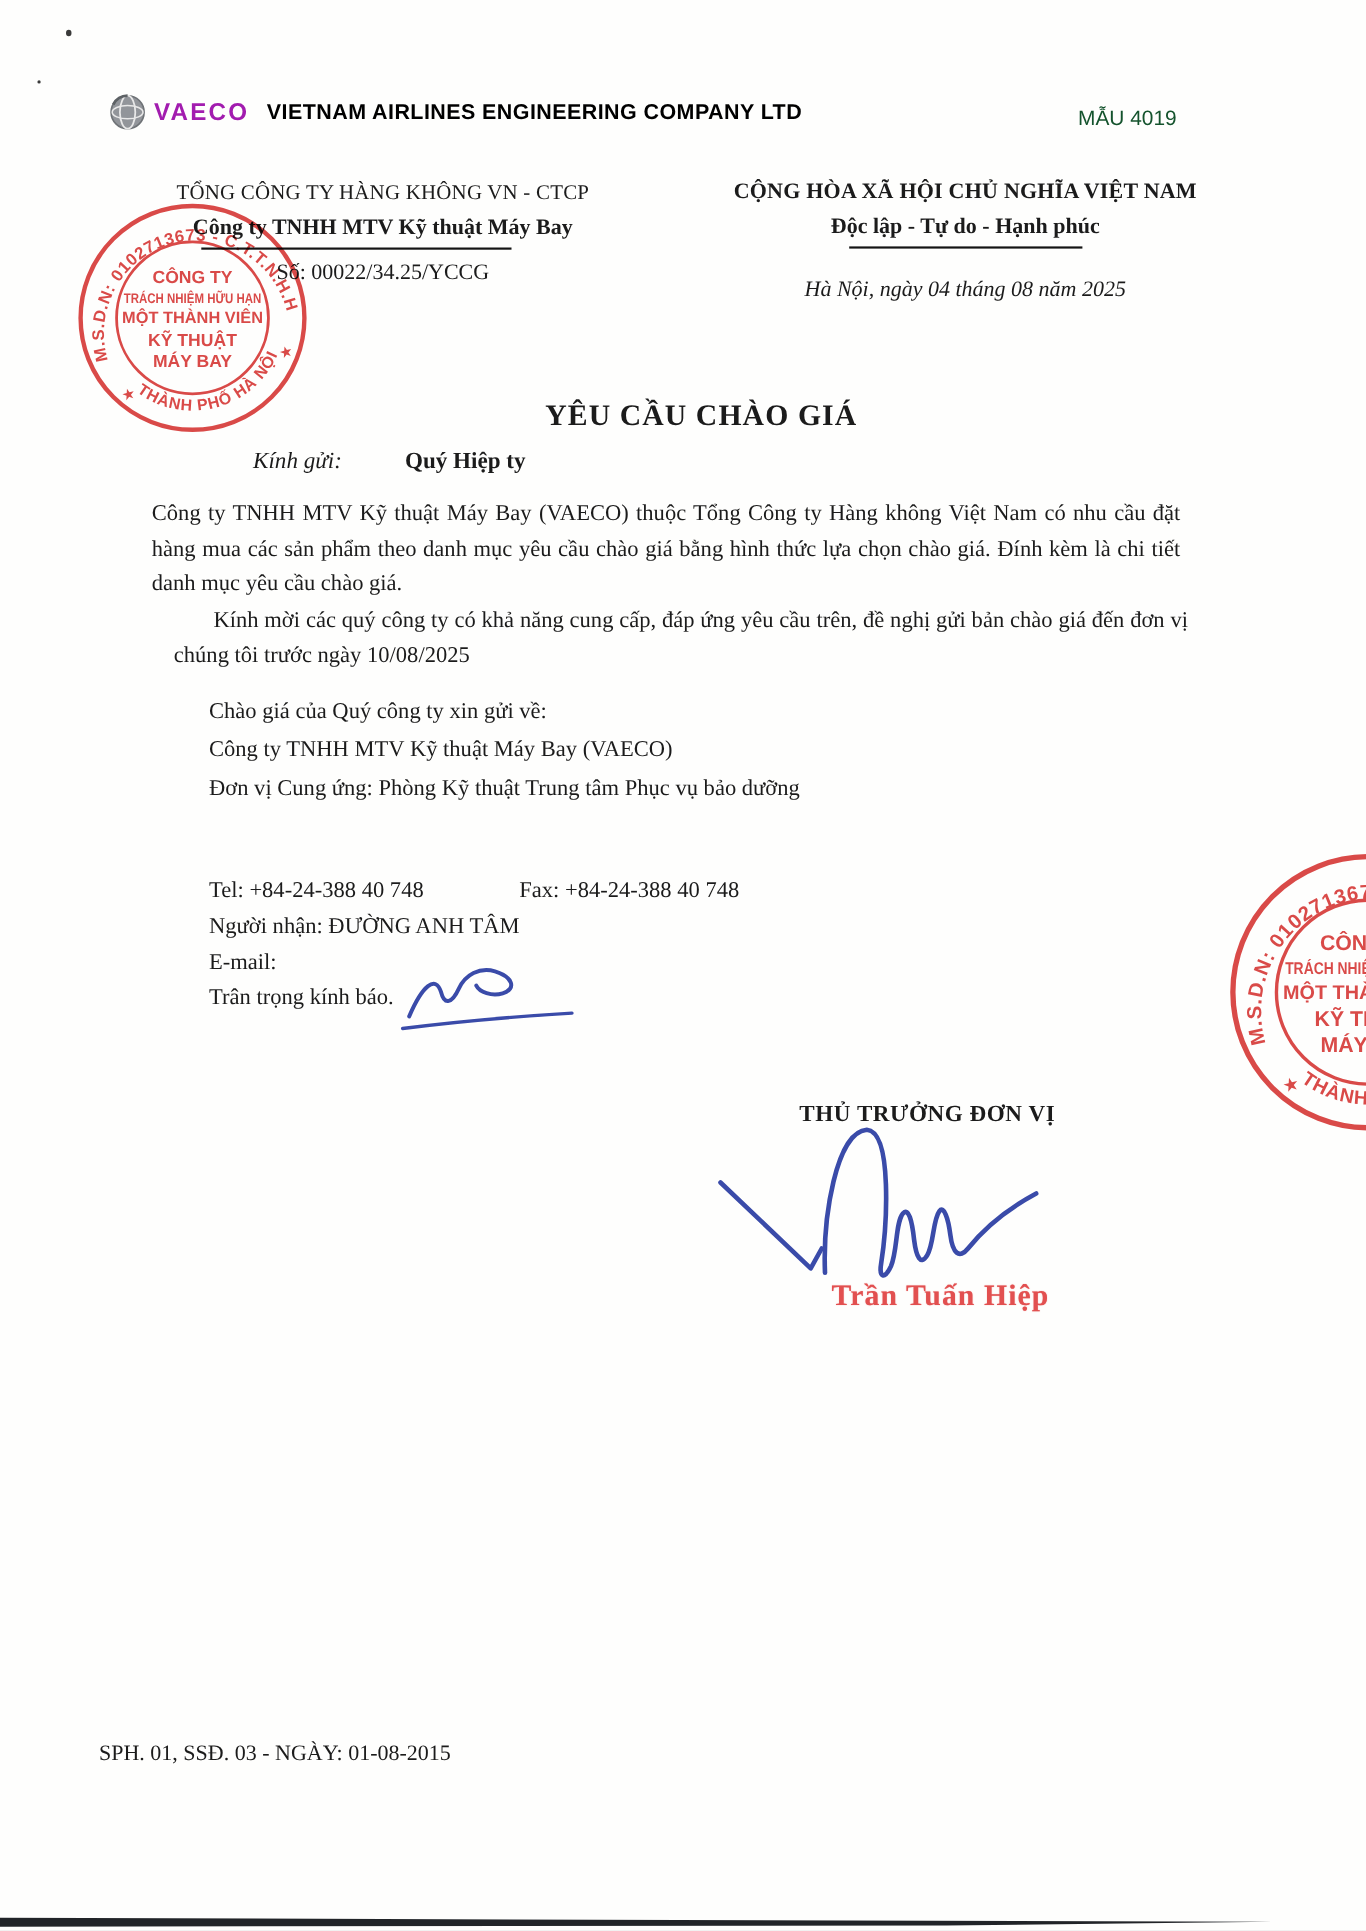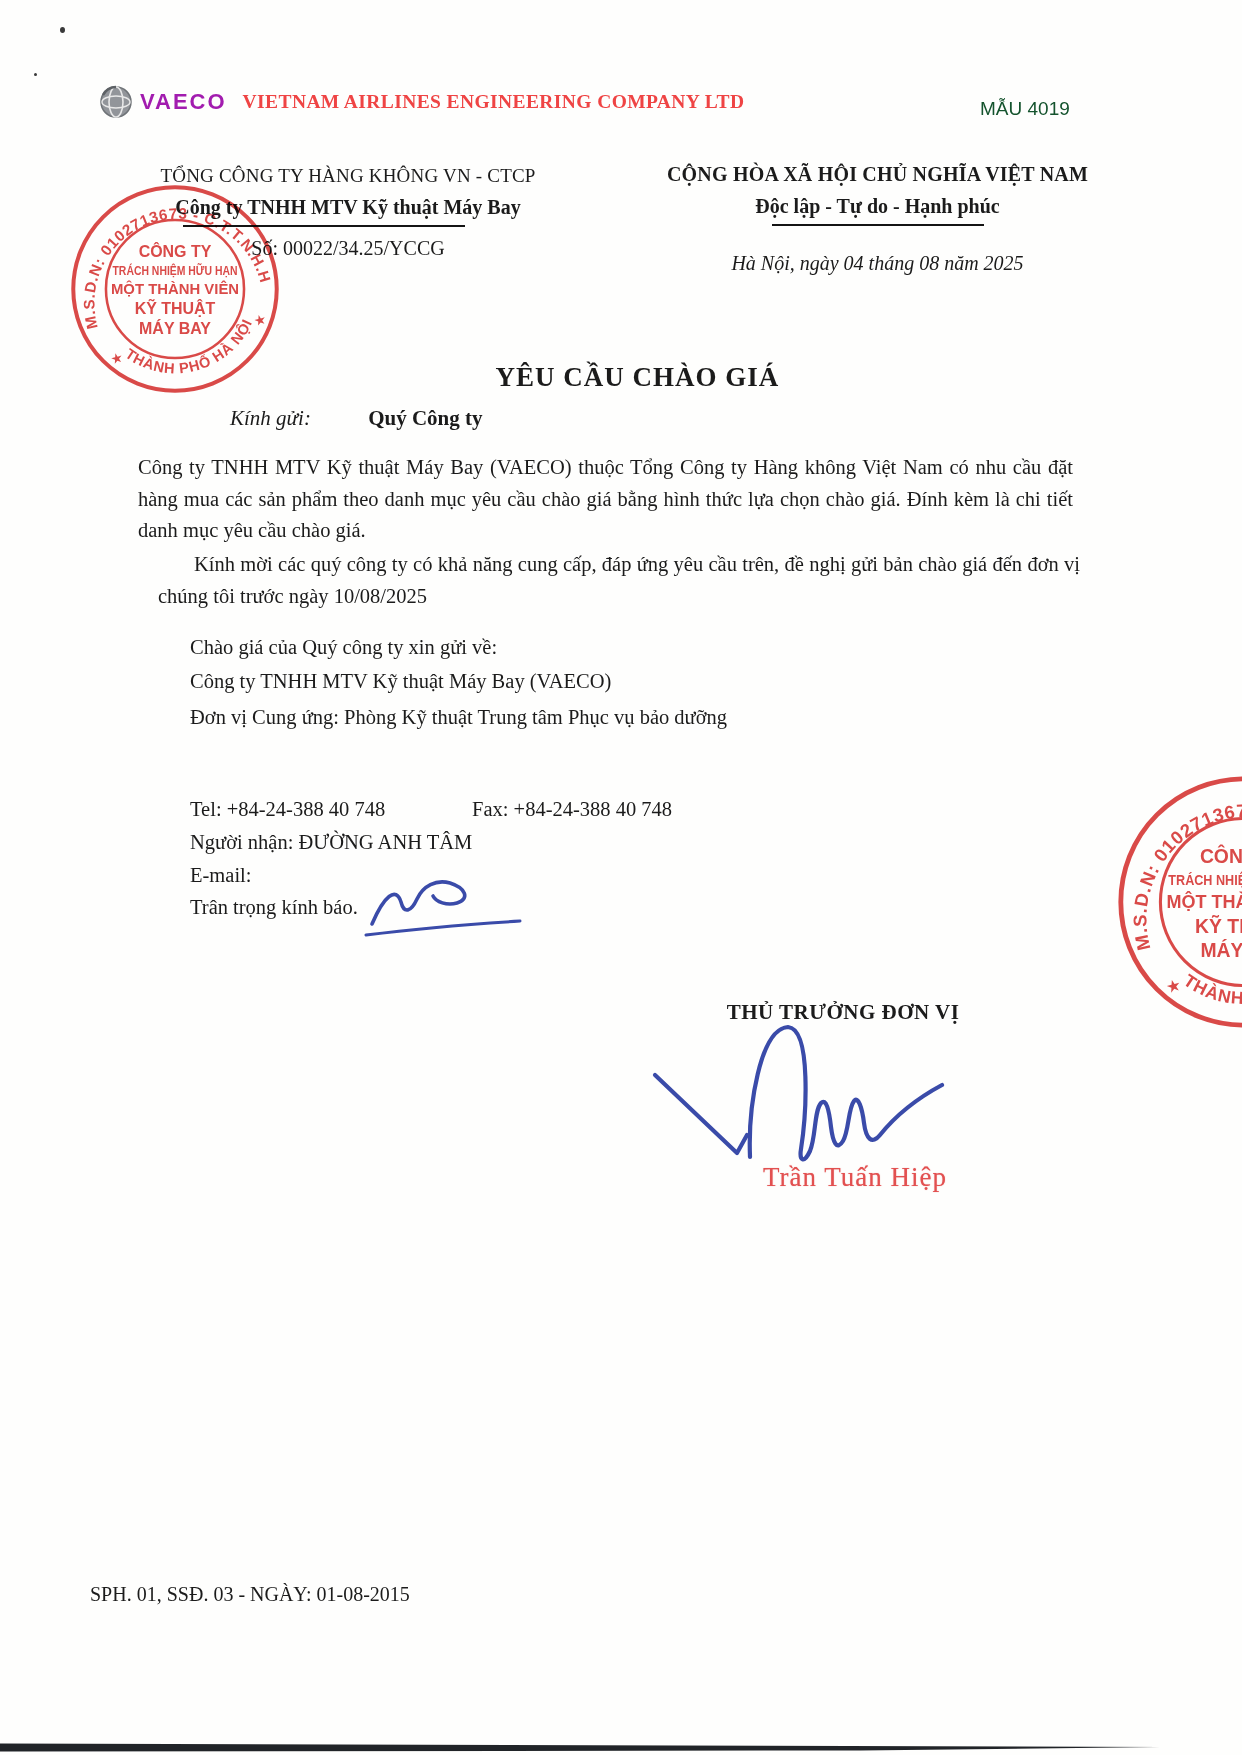--- a/index.html
+++ b/index.html
@@ -6,21 +6,21 @@
   .page{
     position:relative;width:1242px;height:1755px;margin:0 auto;
     background:#fefefd;overflow:hidden;
     font-family:"Liberation Serif","DejaVu Serif",serif;color:#1b1b1b;
   }
   .abs{position:absolute;}
   
   .logo-row{top:82px;left:98px;height:40px;display:flex;align-items:center;}
   .logo-text{font-family:"Liberation Sans","DejaVu Sans",sans-serif;color:#a21caf;
     font-size:22px;font-weight:bold;letter-spacing:2px;margin-left:6px;}
-  .company-en{font-family:Liberation Serif, serif;color:#ef4444;
+  .company-en{font-family:Liberation Sans, sans-serif;color:#000000;
     font-size:19.5px;font-weight:600;letter-spacing:.4px;margin-left:16px;}
   .form-code{top:98px;left:980px;font-family:"Liberation Sans","DejaVu Sans",sans-serif;
     font-size:19px;color:#14532d;}
   
   .hcol{text-align:center;}
   .hcol-left{top:165px;left:128px;width:440px;}
   .hcol-right{top:163px;left:660px;width:435px;}
   .h-line1{font-size:19px;letter-spacing:.2px;}
   .h-line1-b{font-size:20px;font-weight:bold;letter-spacing:.2px;text-align:center;}
   .h-line2-b{font-size:20px;font-weight:bold;margin-top:9px;}
@@ -47,21 +47,21 @@
   .l-address{top:742px;left:190px;}
   .l-tel{top:798px;left:190px;}
   .l-fax{top:798px;left:472px;}
   .l-recipient{top:831px;left:190px;}
   .l-email{top:864px;left:190px;}
   .l-closing{top:896px;left:190px;}
   
   .sig-title{top:1000px;left:643px;width:400px;text-align:center;
     font-size:21px;font-weight:bold;letter-spacing:.5px;}
   .signer-name{top:1162px;left:655px;width:400px;text-align:center;
-    font-size:27px;font-weight:normal;color:#e25050;letter-spacing:1px;
+    font-size:27px;font-weight:bold;color:#e25050;letter-spacing:1px;
     text-shadow:0 0 1px rgba(226,80,80,.55);}
   
   .footer-ref{top:1583px;left:90px;font-size:20px;}
   
   .seal{mix-blend-mode:multiply;opacity:.93;}
   .seal-left{top:180px;left:66px;width:218px;height:218px;}
   .seal-right{top:770px;left:1112px;width:264px;height:264px;}
   .seal text{font-family:"Liberation Sans","DejaVu Sans",sans-serif;font-weight:bold;}
   
   .speck{background:#3a3a3a;border-radius:50%;}
@@ -98,21 +98,21 @@
     <div class="h-line1-b">CỘNG HÒA XÃ HỘI CHỦ NGHĨA VIỆT NAM</div>
     <div class="h-line2-b">Độc lập - Tự do - Hạnh phúc</div>
     <div class="rule rule-right"></div>
     <div class="dateline">Hà Nội, ngày 04 tháng 08 năm 2025</div>
   </div>
 
   <div class="abs doc-title">YÊU CẦU CHÀO GIÁ</div>
 
   <div class="abs salut">
     <span class="lbl">Kính gửi:</span>
-    <span class="rcp">Quý Công ty</span>
+    <span class="rcp">Quý Hiệp ty</span>
   </div>
 
   <div class="abs para p1">Công ty TNHH MTV Kỹ thuật Máy Bay (VAECO) thuộc Tổng Công ty Hàng không Việt Nam có nhu cầu đặt hàng mua các sản phẩm theo danh mục yêu cầu chào giá bằng hình thức lựa chọn chào giá. Đính kèm là chi tiết danh mục yêu cầu chào giá.</div>
   <div class="abs para p2">Kính mời các quý công ty có khả năng cung cấp, đáp ứng yêu cầu trên, đề nghị gửi bản chào giá đến đơn vị chúng tôi trước ngày 10/08/2025</div>
   <div class="abs line p3">Chào giá của Quý công ty xin gửi về:</div>
   <div class="abs line l-company">Công ty TNHH MTV Kỹ thuật Máy Bay (VAECO)</div>
   <div class="abs line l-supply">Đơn vị Cung ứng: Phòng Kỹ thuật Trung tâm Phục vụ bảo dưỡng</div>
   <div class="abs line l-tel">Tel: +84-24-388 40 748</div>
   <div class="abs line l-fax">Fax: +84-24-388 40 748</div>
   <div class="abs line l-recipient">Người nhận: ĐƯỜNG ANH TÂM</div>

